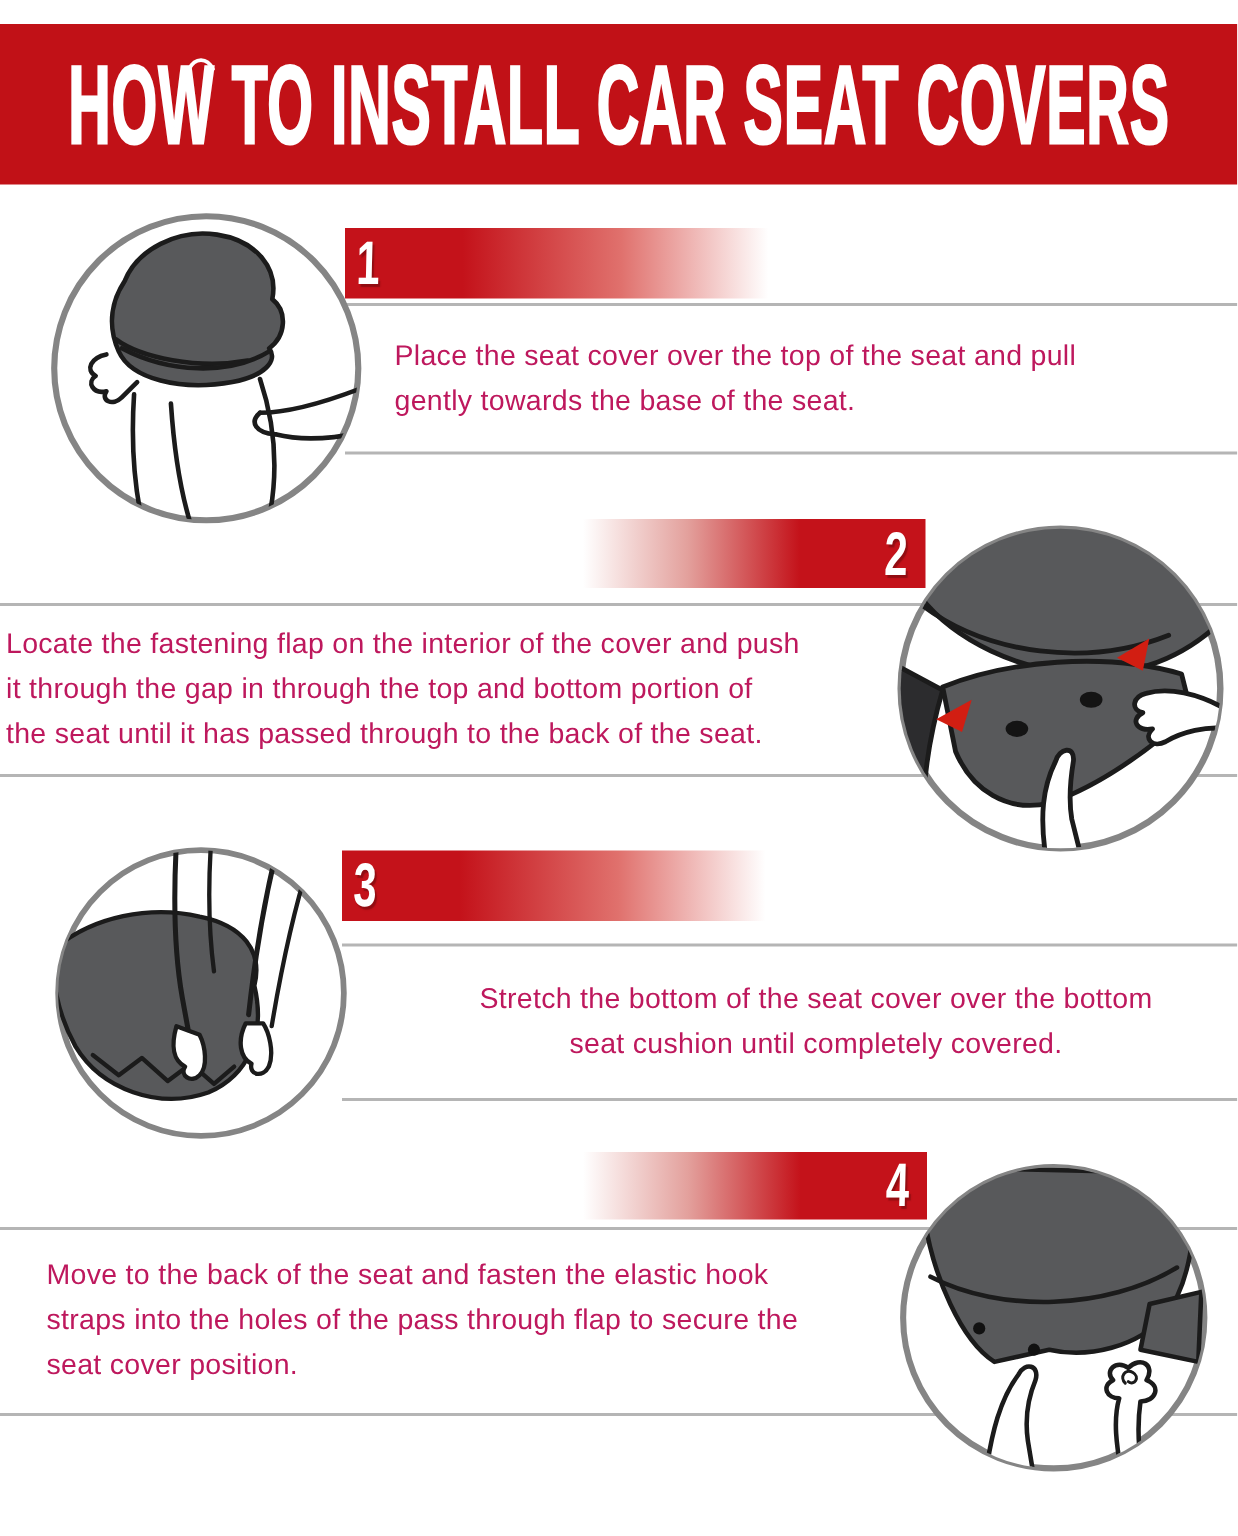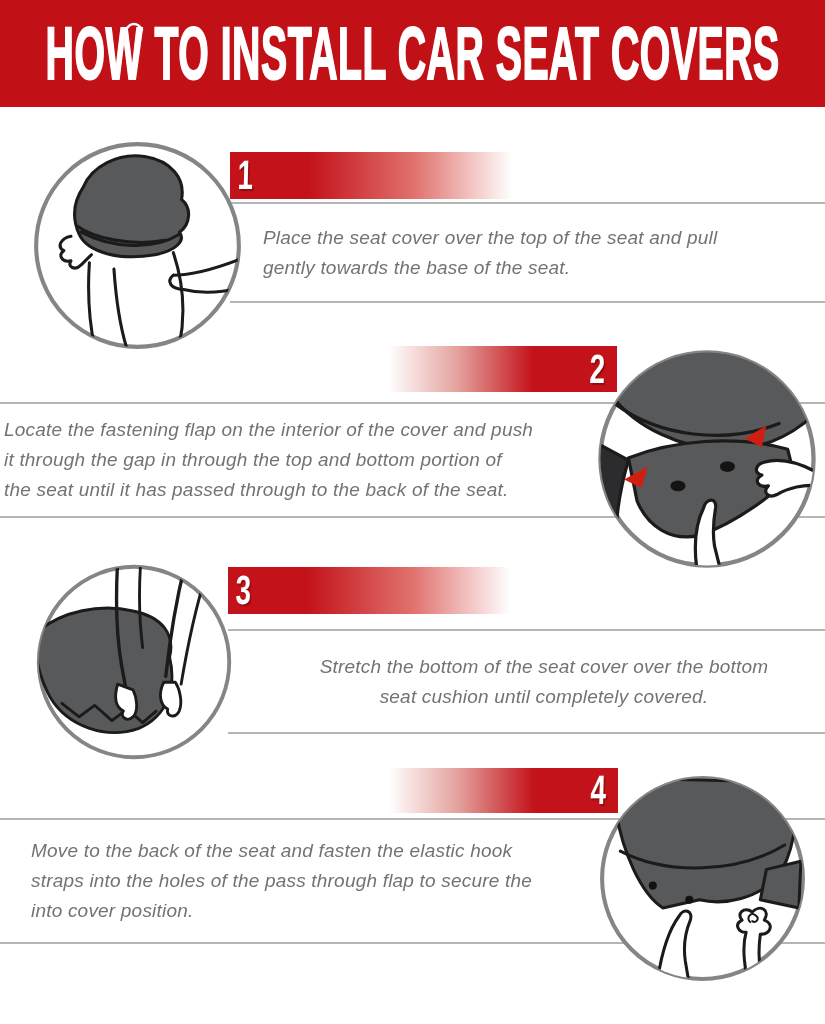--- a/index.html
+++ b/index.html
@@ -1,32 +1,32 @@
 <!DOCTYPE html>
 <html><head>
 <meta charset="utf-8">
 <style>
   html,body{margin:0;padding:0;background:#ffffff;}
   #page{position:relative;width:825px;height:1024px;background:#ffffff;overflow:hidden;
         font-family:"Liberation Sans",sans-serif;}
 
   
-  .banner{position:absolute;left:0;top:0;width:825px;height:107px;background:#c11117;
+  .banner{position:absolute;left:0;top:16px;width:825px;height:107px;background:#c11117;
           display:flex;align-items:center;justify-content:center;z-index:2;}
   .banner h1{margin:0;color:#ffffff;font-size:74px;font-weight:900;white-space:nowrap;
              transform:scaleX(0.53);transform-origin:center;letter-spacing:1px;
              -webkit-text-stroke:2px #ffffff;}
   .title-mark{position:absolute;left:124px;top:20px;width:20px;height:12px;}
 
   
   .band{position:absolute;background:#ffffff;border-top:2px solid #b5b5b5;
         border-bottom:2px solid #b5b5b5;z-index:1;display:flex;flex-direction:column;
         justify-content:center;}
-  .band .line{white-space:nowrap;color:#737373;font-size:19px;line-height:30px;
-              letter-spacing:0.2px;font-style:italic;}
+  .band .line{white-space:nowrap;color:#be185d;font-size:19px;line-height:30px;
+              letter-spacing:0.2px;}
   #band1{left:230px;top:202px;width:595px;height:101px;padding-left:33px;box-sizing:border-box;}
   #band2{left:0;top:402px;width:825px;height:116px;padding-left:4px;box-sizing:border-box;}
   #band3{left:228px;top:629px;width:597px;height:105px;padding-left:35px;box-sizing:border-box;align-items:center;}
   #band4{left:0;top:818px;width:825px;height:126px;padding-left:31px;box-sizing:border-box;}
 
   
   .numbar{position:absolute;z-index:3;display:flex;align-items:center;}
   .numbar .num{display:inline-block;color:#ffffff;font-size:41px;font-weight:900;
                transform:scaleX(0.68) skewX(-2deg);
                text-shadow:2px 2px 1px rgba(70,8,8,0.4);}
@@ -149,21 +149,21 @@
       </g>
     </svg>
   </div>
 
   <div class="numbar bar-right" id="bar4">
     <span class="num">4</span>
   </div>
   <div class="band" id="band4">
     <div class="line">Move to the back of the seat and fasten the elastic hook</div>
     <div class="line">straps into the holes of the pass through flap to secure the</div>
-    <div class="line">into cover position.</div>
+    <div class="line">seat cover position.</div>
   </div>
   <div class="circ" id="circ4">
     <svg viewBox="0 0 210 210">
       <defs>
           <clipPath id="c4">
             <circle cx="105" cy="105" r="99"></circle>
           </clipPath>
         </defs>
       <circle cx="105" cy="105" r="99" fill="#ffffff" stroke="#858585" stroke-width="4"></circle>
       <g clip-path="url(#c4)" stroke="#1b1b1b" stroke-width="3" fill="none" stroke-linecap="round" stroke-linejoin="round">

